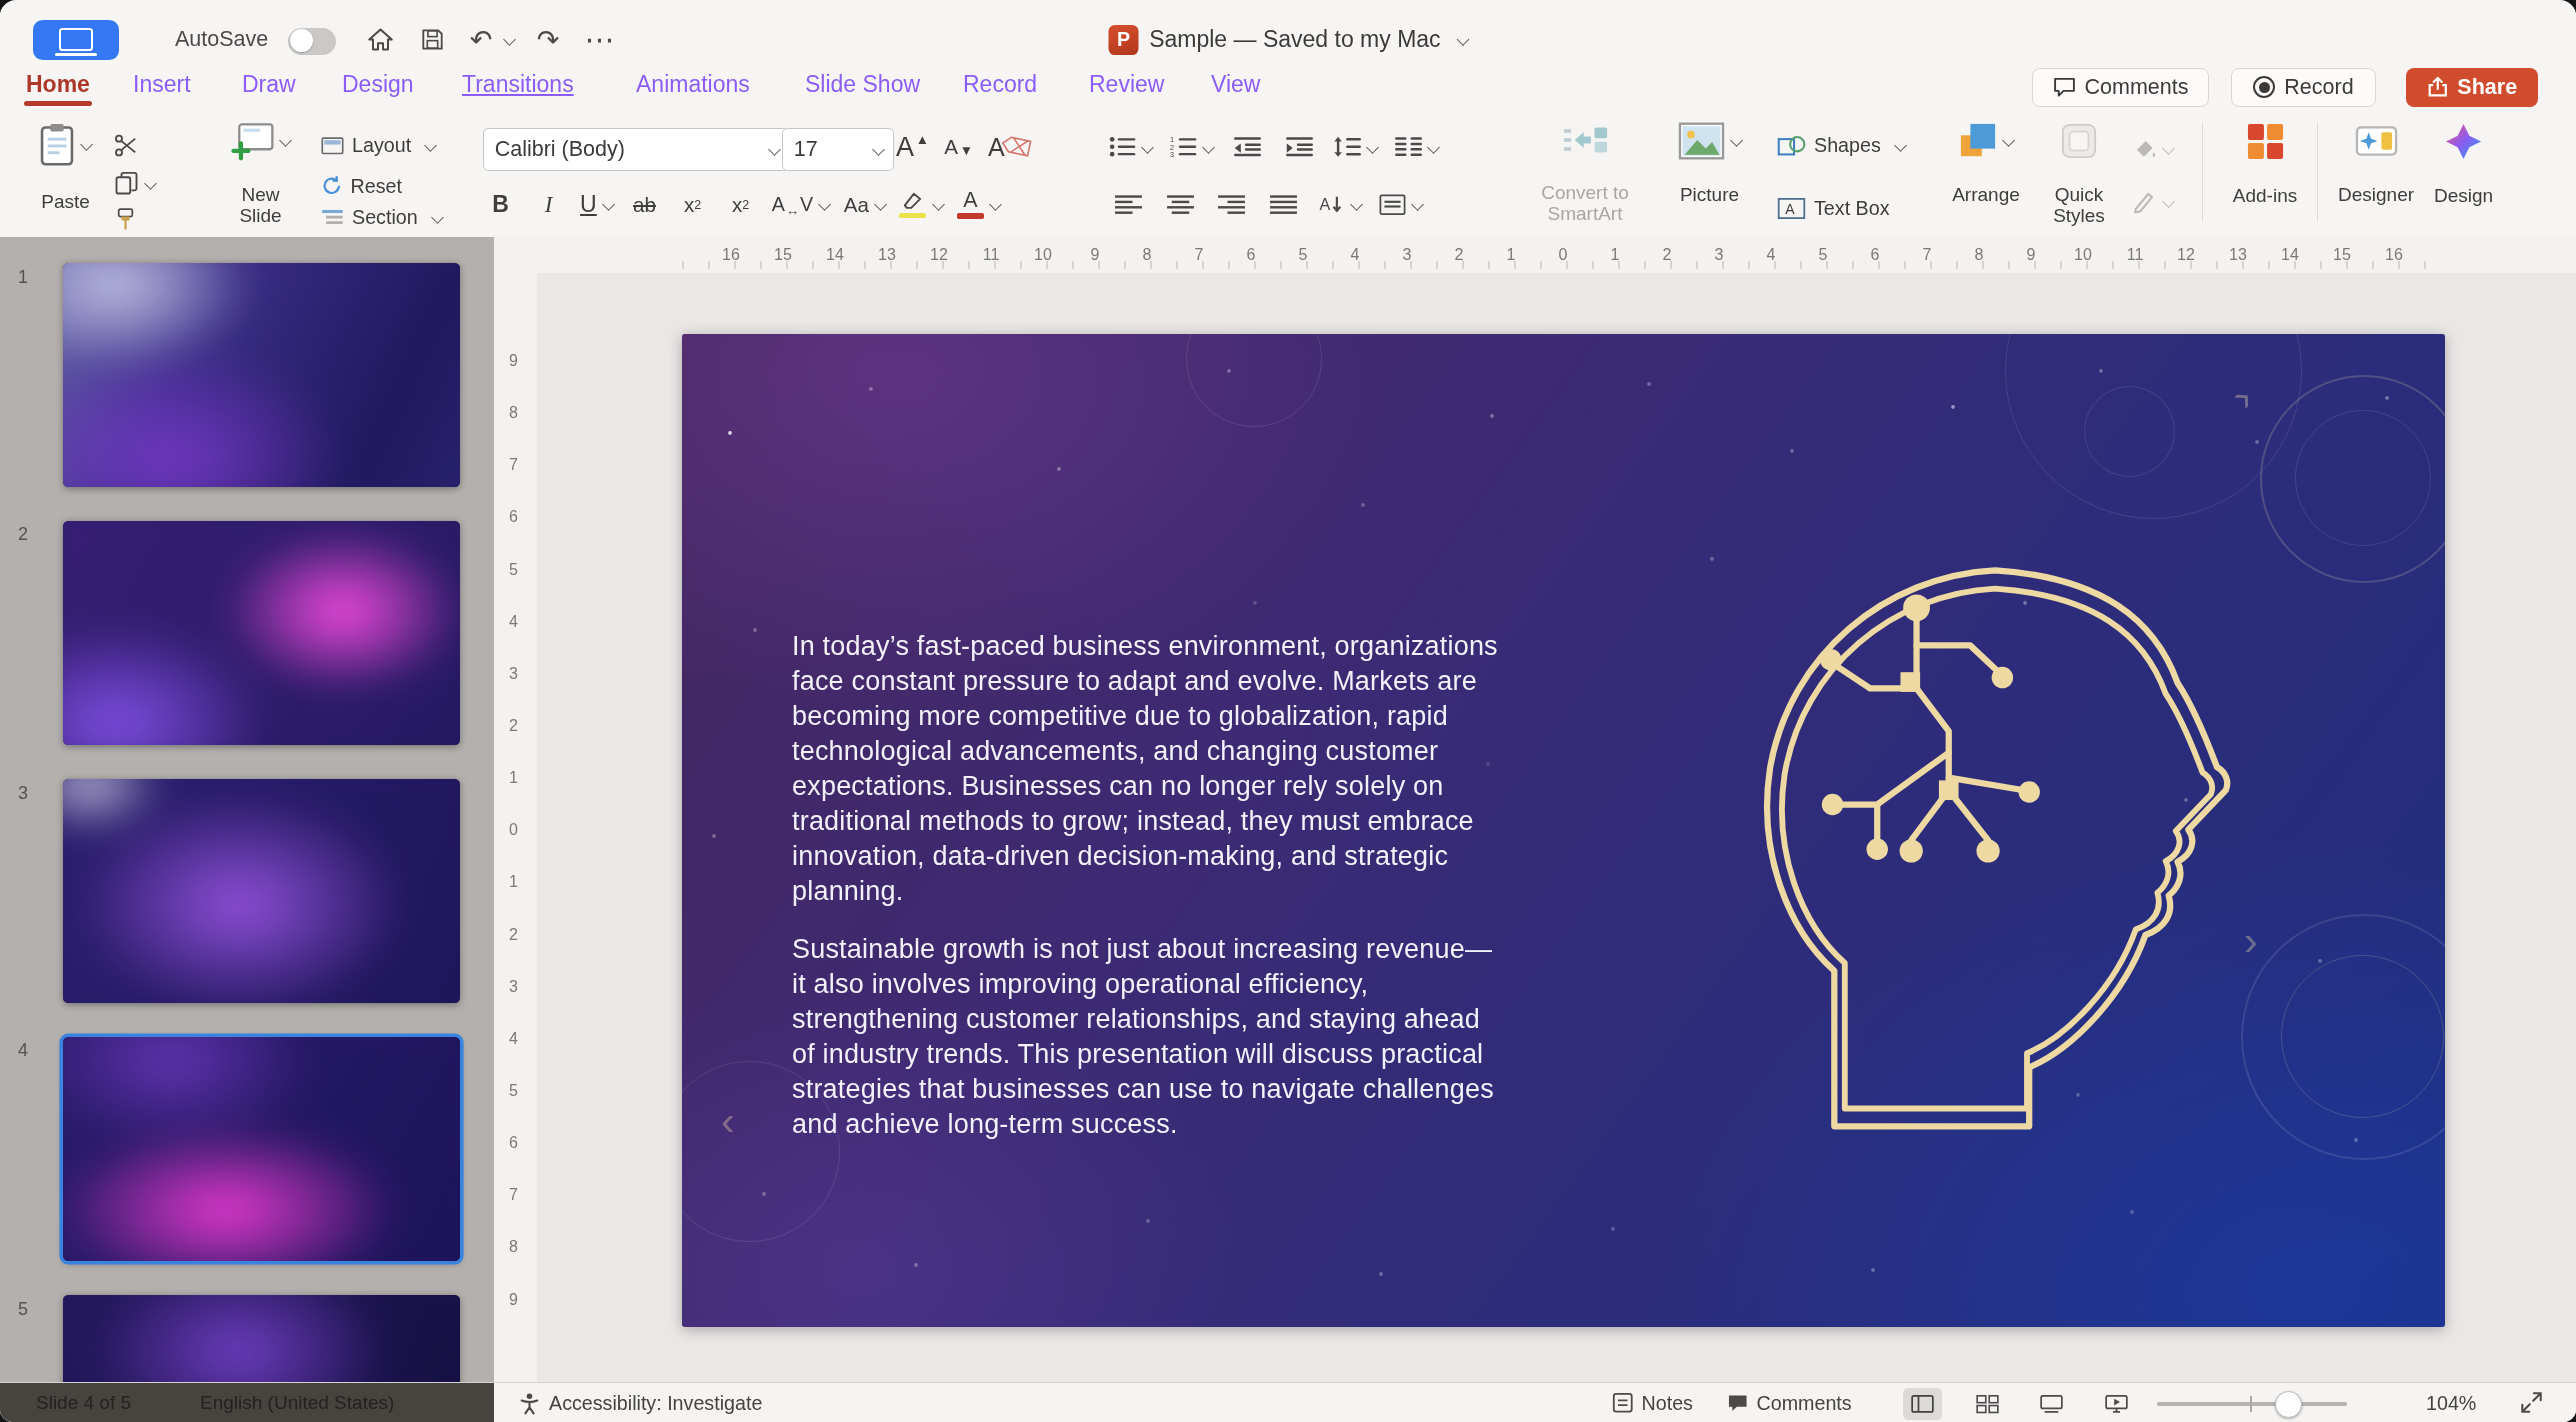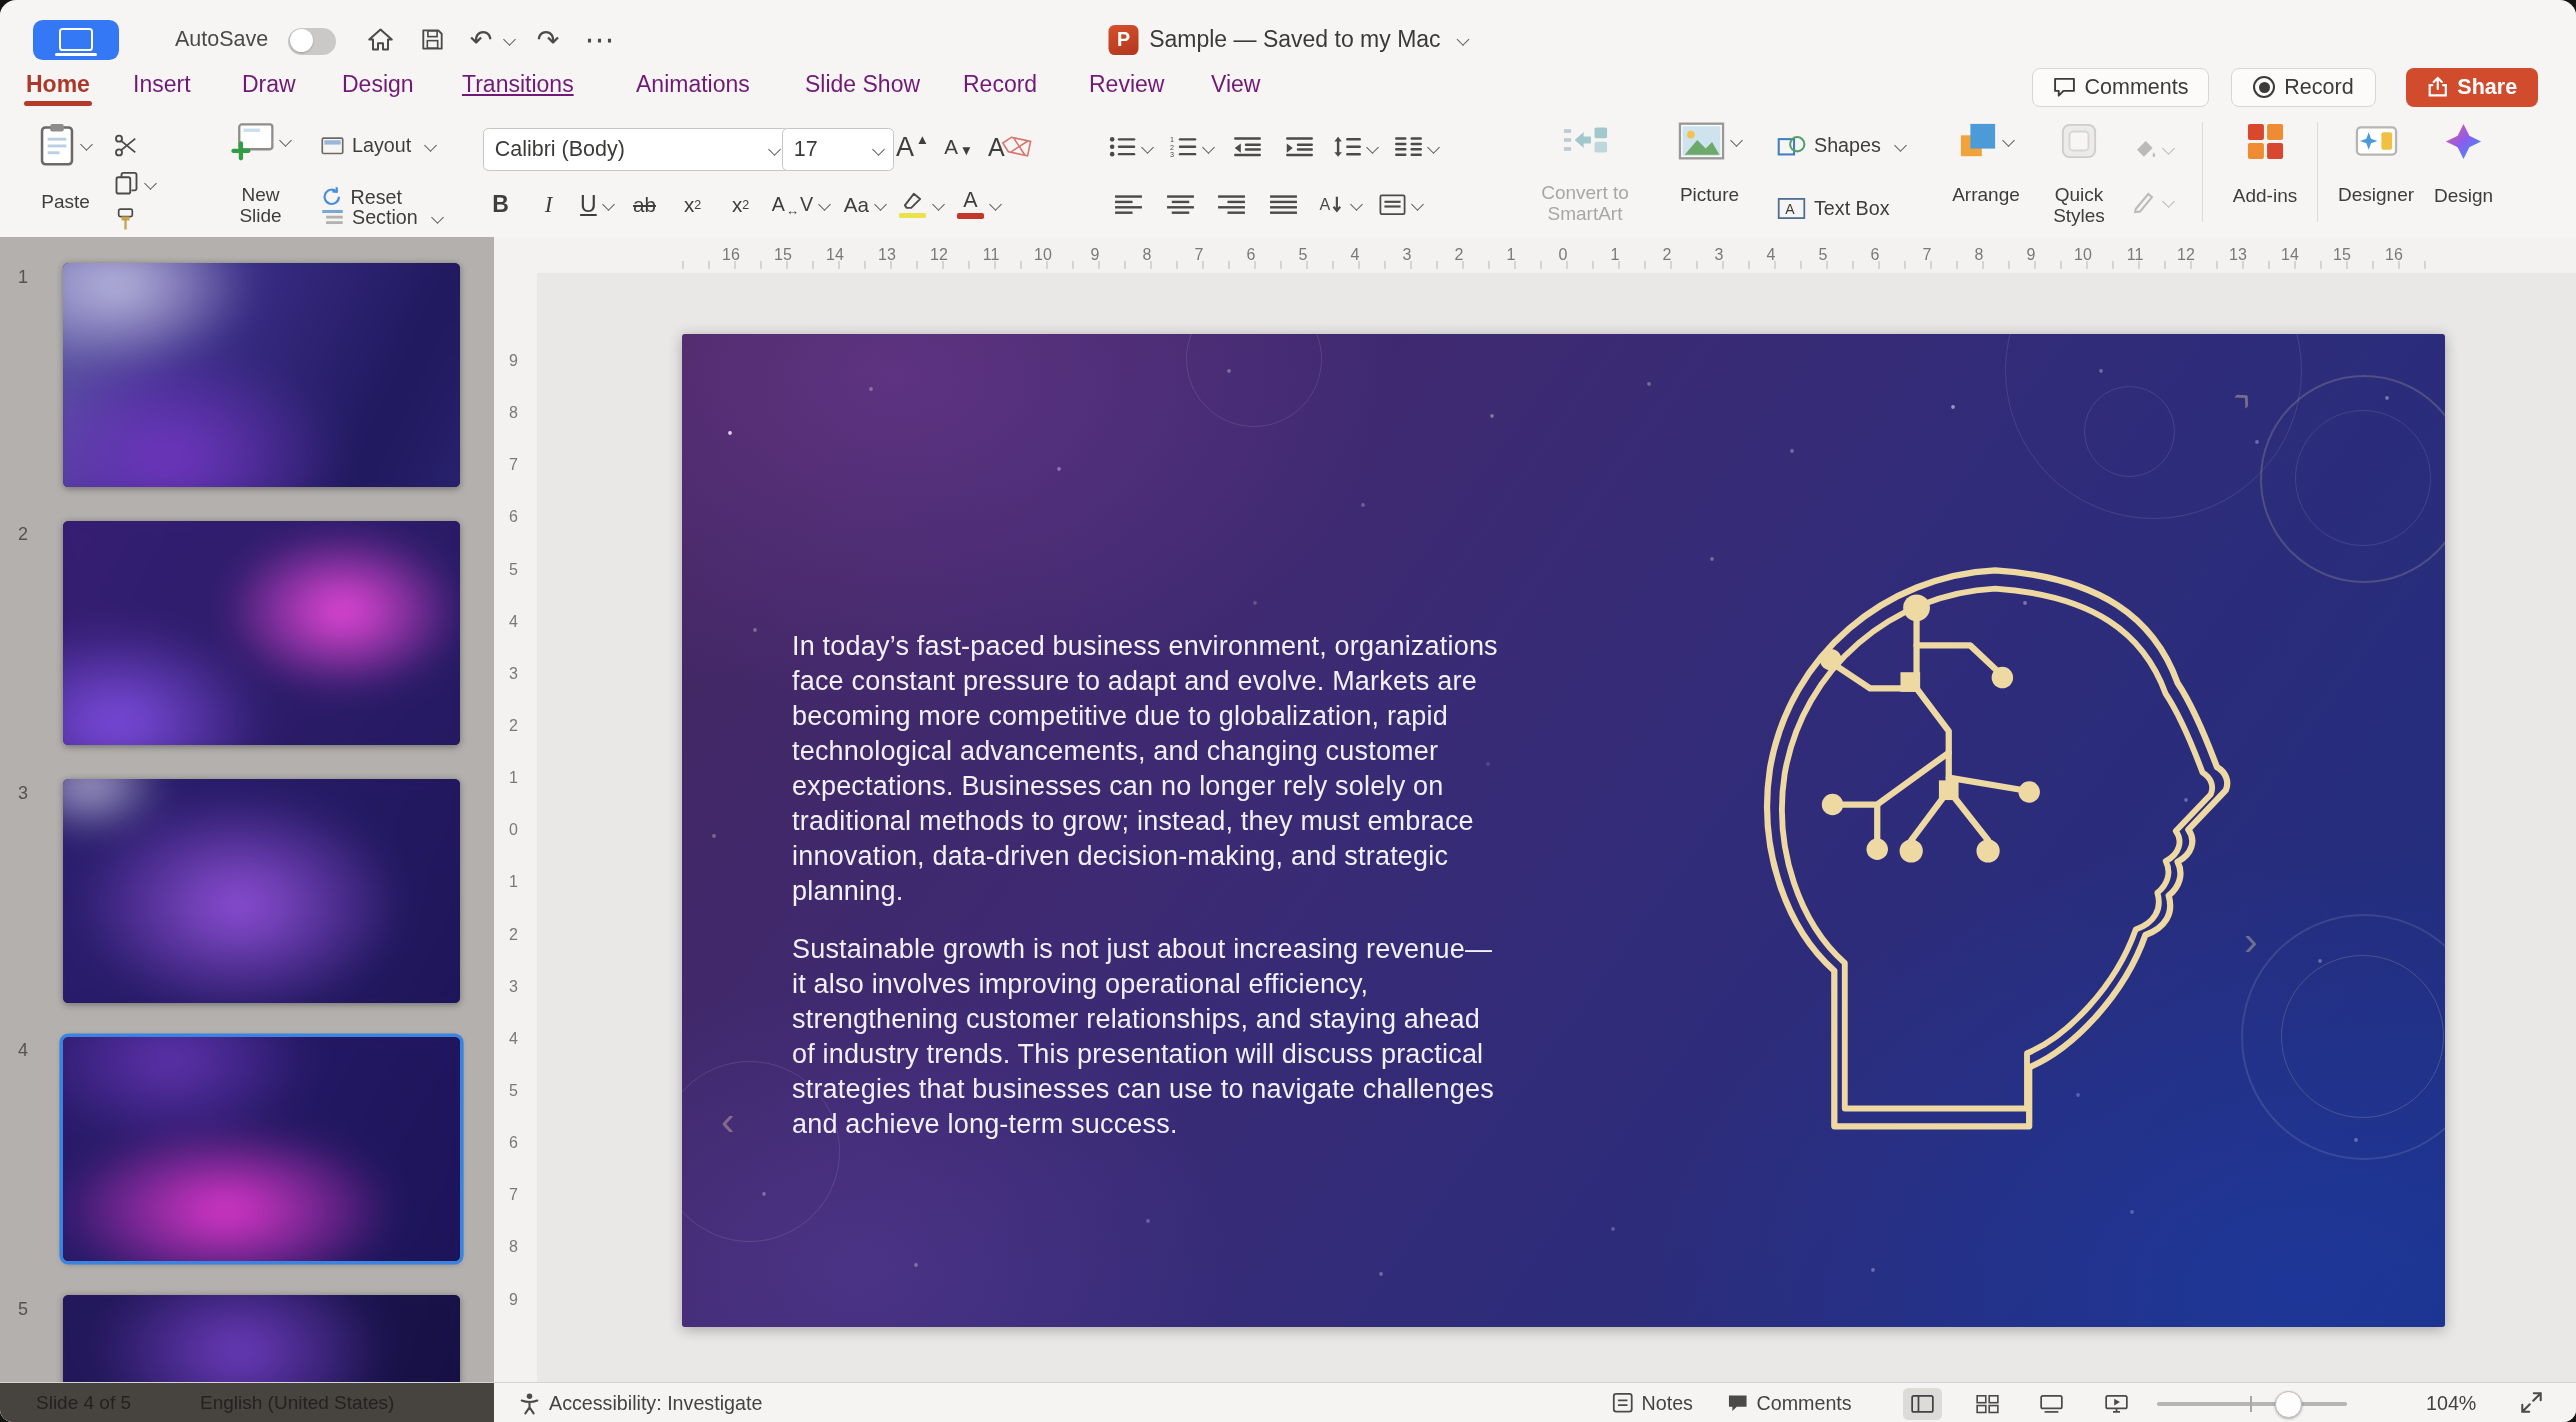--- a/index.html
+++ b/index.html
@@ -17,21 +17,21 @@
   .tb-icn{position:absolute;top:0;height:65px;display:flex;align-items:center;justify-content:center;border:none;background:transparent;color:#4c4a48;font-size:27px;padding:0;}
   .doc-title{position:absolute;left:50%;top:0;transform:translateX(-50%);height:65px;display:flex;align-items:center;gap:10.7px;font-size:23px;color:#3b3a39;}
   .ppticon{width:30px;height:30px;border-radius:6.3px;background:linear-gradient(160deg,#d6512d,#b0361c);color:#fff;display:flex;align-items:center;justify-content:center;font-size:19.7px;font-weight:700;}
   .search{position:absolute;left:2073px;top:0;height:65px;display:flex;align-items:center;gap:9px;font-size:21.5px;color:#93918f;border:none;background:transparent;}
 
   .chev{display:inline-block;width:8px;height:8px;border-right:1.8px solid #5b5956;border-bottom:1.8px solid #5b5956;transform:rotate(45deg);margin-left:7.2px;flex:none;}
   .chev.lt{border-color:#b9b7b5;}
 
   
   .tabrow{position:absolute;left:0;top:65px;width:2576px;height:43px;background:#f6f5f4;}
-  .tab{position:absolute;top:0;height:39px;display:flex;align-items:center;font-size:23px;color:#701a75;cursor:default;}
+  .tab{position:absolute;top:0;height:39px;display:flex;align-items:center;font-size:23px;color:#8b5cf6;cursor:default;}
   .tab.active{color:#ab382a;font-weight:700;}
   .tab.active::after{content:"";position:absolute;left:-1.8px;right:-1.8px;bottom:-1.8px;height:4.5px;background:#b43b2c;border-radius:2.7px;}
   .pill{position:absolute;top:2.7px;height:39px;border:0.9px solid #d8d6d4;background:#fcfbfa;border-radius:8px;display:flex;align-items:center;justify-content:center;gap:9px;font-size:21.5px;color:#3c3b3a;}
   .share-btn{position:absolute;top:2.7px;height:39px;border:none;background:#d14b2d;border-radius:8px;display:flex;align-items:center;justify-content:center;gap:9px;font-size:21.5px;color:#ffffff;font-weight:600;}
   .recdot{width:18px;height:18px;border:2.7px solid #3c3b3a;border-radius:50%;position:relative;flex:none;}
   .recdot::after{content:"";position:absolute;inset:3.6px;border-radius:50%;background:#3c3b3a;}
 
   
   .ribbon{position:absolute;left:0;top:108px;width:2576px;height:129px;background:#f6f5f4;border-bottom:0.9px solid #d9d7d5;}
   .bigbtn{position:absolute;top:12.5px;display:flex;flex-direction:column;align-items:center;gap:24px;border:none;background:transparent;color:#3e3d3b;}
@@ -231,21 +231,21 @@
       <span class="rlabel" style="width:75px">New Slide</span>
     </button>
     <button class="lrow" style="left:315px;top:21.5px">
       <svg width="23" height="19.7" viewBox="0 0 18 14">
           <rect x="1" y="1" width="16" height="12" rx="1" fill="none" stroke="#6b6967" stroke-width="1.3"></rect>
           <rect x="2.6" y="2.6" width="12.8" height="3.4" fill="#9ab6d8"></rect>
         </svg>
       <span>Layout</span>
       <span class="chev"></span>
     </button>
-    <button class="lrow" style="left:315px;top:73px">
+    <button class="lrow" style="left:315px;top:62px">
       <svg width="21.5" height="21.5" viewBox="0 0 18 18">
           <path d="M15 9 a6 6 0 1 1 -2 -4.4" fill="none" stroke="#4a90d9" stroke-width="1.8"></path>
           <path d="M13 1 L13.4 5 L9.5 4.6" fill="none" stroke="#4a90d9" stroke-width="1.8" stroke-linejoin="round"></path>
         </svg>
       <span>Reset</span>
     </button>
     <button class="lrow" style="left:315px;top:93px">
       <svg width="23" height="18" viewBox="0 0 18 13">
           <rect x="1" y="1" width="16" height="2.4" fill="#7ba7d4"></rect>
           <rect x="4" y="5.5" width="13" height="2.2" fill="#b3b1af"></rect>

